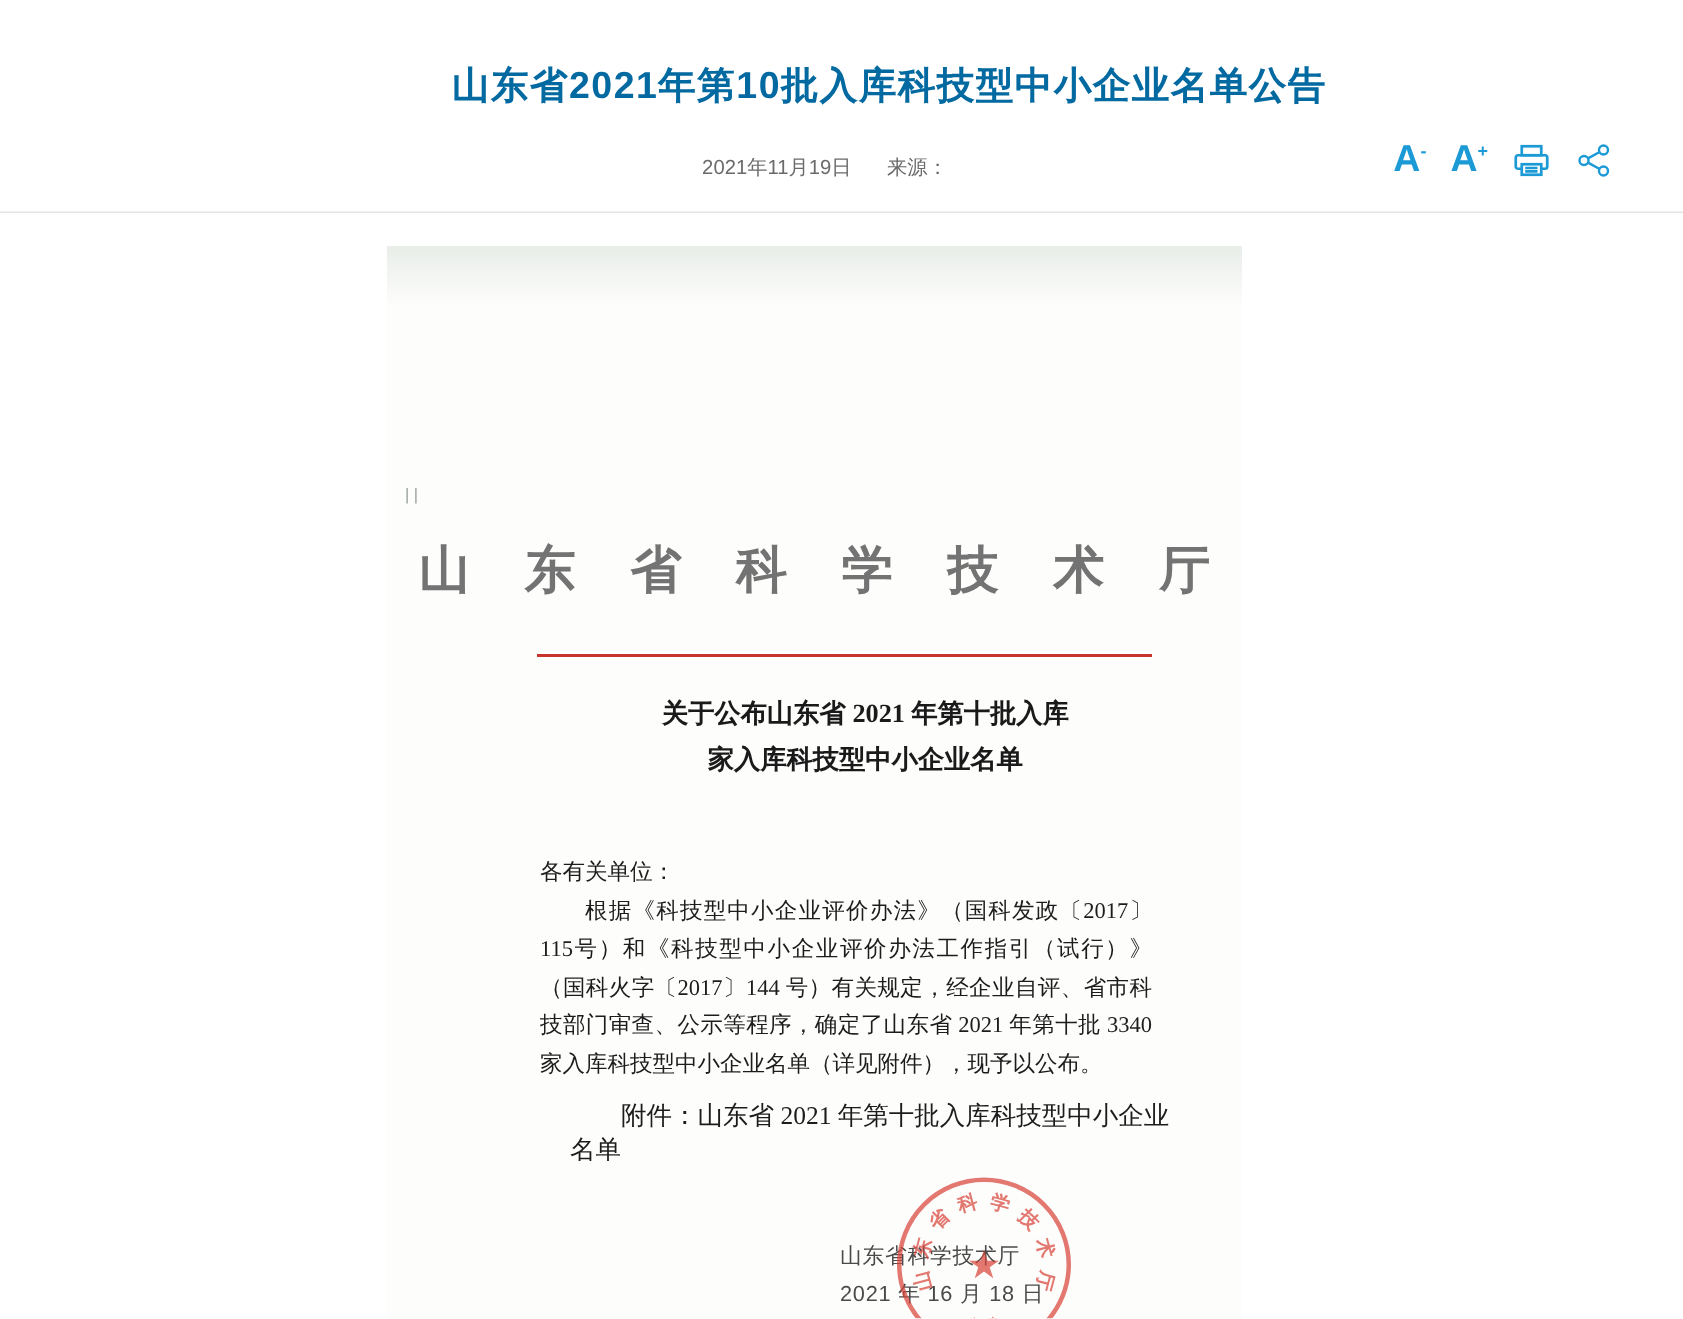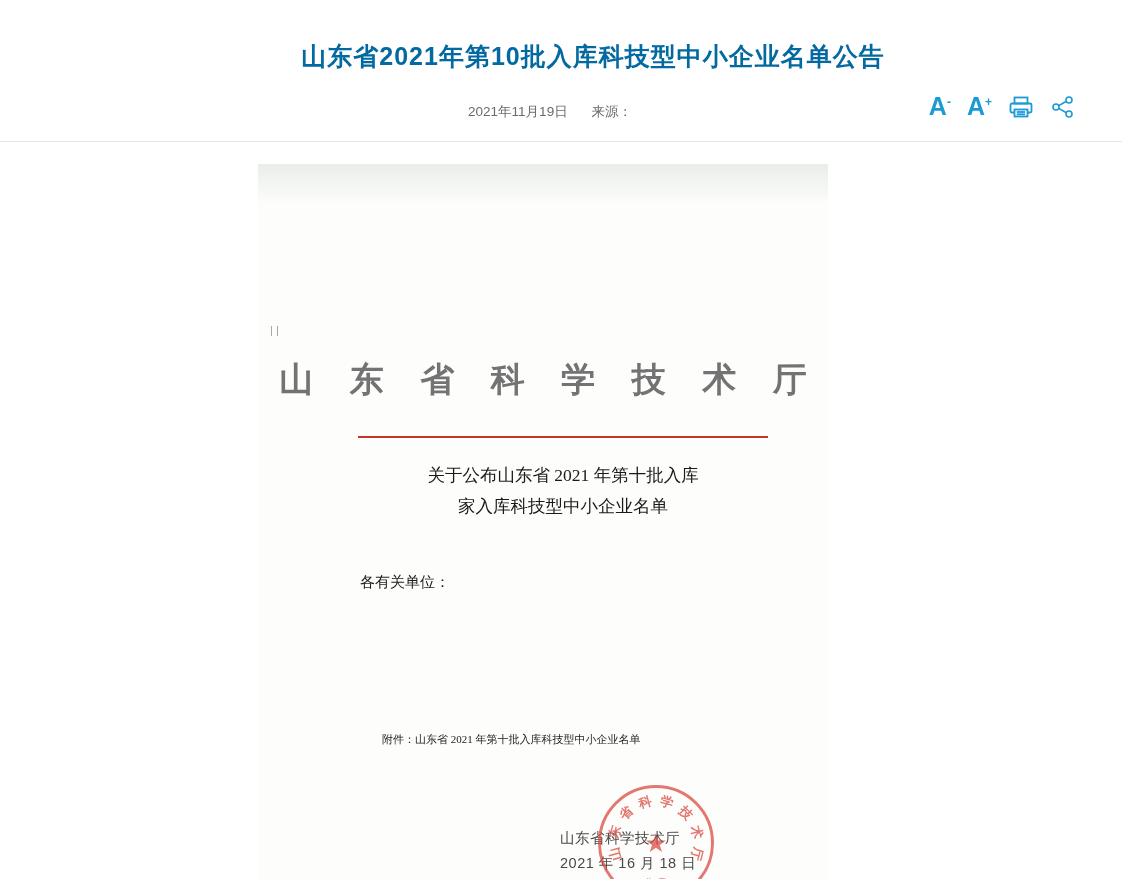--- a/index.html
+++ b/index.html
@@ -133,26 +133,26 @@
     position: absolute;
     left: 358px;
     top: 294px;
     width: 410px;
     height: 2px;
     background: #c9342a;
   }
 
   .notice-title {
     position: absolute;
-    left: 358px;
+    left: 372px;
     top: 318px;
     width: 410px;
     text-align: center;
     font-family: "Liberation Serif", serif;
-    font-weight: 400;
+    font-weight: 700;
     font-size: 17.5px;
     color: #1a1a1a;
     line-height: 31px;
   }
 
   .body-text {
     position: absolute;
     left: 360px;
     top: 428px;
     width: 408px;
@@ -160,25 +160,25 @@
     font-size: 15px;
     color: #1c1c1c;
     line-height: 25.5px;
     text-align: justify;
   }
   .body-text p { margin: 0; }
   .indent2 { text-indent: 2em; }
 
   .attach-line {
     position: absolute;
-    left: 360px;
+    left: 380px;
     top: 590px;
     width: 408px;
     font-family: "Liberation Serif", serif;
-    font-size: 11px;
+    font-size: 17px;
     color: #1c1c1c;
     text-indent: 2em;
   }
 
   .signature {
     position: absolute;
     left: 560px;
     top: 684px;
     width: 240px;
     font-family: Liberation Sans, sans-serif;
@@ -287,20 +287,21 @@
 
   <div class="red-rule"></div>
 
   <div class="notice-title">
     <div>关于公布山东省 2021 年第十批入库</div>
     <div>家入库科技型中小企业名单</div>
   </div>
 
   <div class="body-text">
     <p>各有关单位：</p>
+    <p class="indent2">根据《科技型中小企业评价办法》（国科发政〔2017〕115号）和《科技型中小企业评价办法工作指引（试行）》（国科火字〔2017〕144 号）有关规定，经企业自评、省市科技部门审查、公示等程序，确定了山东省 2021 年第十批 3340 家入库科技型中小企业名单（详见附件），现予以公布。</p>
   </div>
 
   <div class="attach-line">附件：山东省 2021 年第十批入库科技型中小企业名单</div>
 
   <div class="signature">
     <div>山东省科学技术厅</div>
     <div>2021 年 16 月 18 日</div>
   </div>
 
   <div class="seal">

